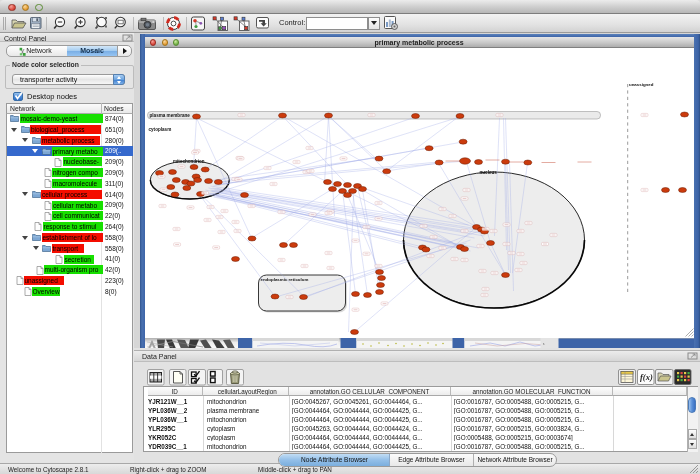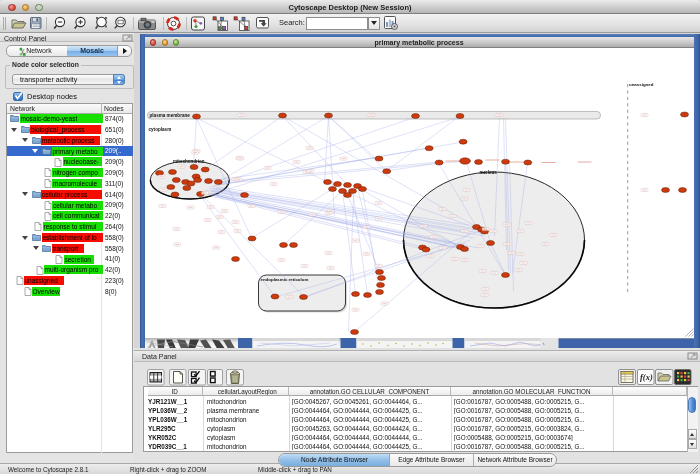--- a/index.html
+++ b/index.html
@@ -5,21 +5,20 @@
 #app{position:relative;width:700px;height:474px;background:#dcdcdc;overflow:hidden;}
 .abs{position:absolute;}
 .tl{border-radius:50%;}
 </style></head><body>
 <div id="app">
 
 <div class="abs" style="left:0;top:0;width:700px;height:14px;background:linear-gradient(#ececec,#cdcdcd 55%,#b6b6b6);border-bottom:1px solid #7d7d7d;border-radius:4px 4px 0 0;"></div>
 <div class="abs tl" style="left:8px;top:3.5px;width:7.5px;height:7.5px;background:radial-gradient(circle at 35% 30%,#f4a29a,#dd4f43 60%,#b33127);border:0.5px solid #9a2f26;"></div>
 <div class="abs tl" style="left:21.5px;top:3.5px;width:7.5px;height:7.5px;background:radial-gradient(circle at 35% 30%,#f8d79b,#e8a33d 60%,#c07c1e);border:0.5px solid #a5761f;"></div>
 <div class="abs tl" style="left:35px;top:3.5px;width:7.5px;height:7.5px;background:radial-gradient(circle at 35% 30%,#cdeba0,#7cb84f 60%,#55933a;);border:0.5px solid #5b8c34;"></div>
-<div class="abs" style="left:0;top:3px;width:700px;height:10px;font-size:7.5px;font-weight:bold;color:#1c1c1c;text-align:center;">Cytoscape Desktop (New Session)</div>
 
 <div class="abs" style="left:0;top:14px;width:700px;height:19px;background:linear-gradient(#f2f2f2,#e2e2e2 60%,#d2d2d2);border-bottom:1px solid #9a9a9a;"></div>
 <svg class="abs" style="left:0;top:14px;" width="700" height="19" viewBox="0 0 700 19">
  <line x1="3.5" y1="3" x2="3.5" y2="16" stroke="#aaa" stroke-width="1"></line>
  <line x1="5.5" y1="3" x2="5.5" y2="16" stroke="#aaa" stroke-width="1"></line>
  <line x1="46.5" y1="3" x2="46.5" y2="16" stroke="#bbb" stroke-width="1"></line>
  <line x1="133.5" y1="3" x2="133.5" y2="16" stroke="#bbb" stroke-width="1"></line>
  <line x1="163.5" y1="3" x2="163.5" y2="16" stroke="#bbb" stroke-width="1"></line>
  <line x1="186.5" y1="3" x2="186.5" y2="16" stroke="#bbb" stroke-width="1"></line>
 
@@ -106,21 +105,21 @@
   <rect x="1" y="0.8" width="3.2" height="3.2" fill="#d43a2a" stroke="#333" stroke-width="0.6"></rect>
   <rect x="9" y="1.2" width="3" height="3" fill="#5a7fd4" stroke="#333" stroke-width="0.6"></rect>
   <rect x="11.5" y="10.5" width="3.2" height="3.2" fill="#d43a2a" stroke="#333" stroke-width="0.6"></rect>
  </g>
 
  <g transform="translate(256,3)">
   <rect x="0.5" y="0.5" width="12" height="10.5" rx="1.5" fill="#fcfcfc" stroke="#555" stroke-width="1"></rect>
   <path d="M3 3 L9 3 L9 6.2 L10.8 6.2 L7.6 9.4 L4.6 6.2 L6.4 6.2 L6.4 4.8 L3 4.8 Z" fill="#444"></path>
  </g>
 </svg>
-<div class="abs" style="left:279px;top:18px;font-size:7.5px;color:#222;">Search:</div>
+<div class="abs" style="left:279px;top:18px;font-size:7.5px;color:#222;">Control:</div>
 <div class="abs" style="left:306px;top:16.5px;width:62px;height:13px;background:#fff;border:1px solid #8e8e8e;"></div>
 <div class="abs" style="left:368px;top:16.5px;width:12px;height:13px;background:linear-gradient(#fdfdfd,#e4e4e4);border:1px solid #8e8e8e;"></div>
 <div class="abs" style="left:370.5px;top:20.5px;width:0;height:0;border-left:3.5px solid transparent;border-right:3.5px solid transparent;border-top:4.5px solid #222;"></div>
 <svg class="abs" style="left:384px;top:16px;" width="14" height="15" viewBox="0 0 14 15">
  <rect x="0.5" y="0.5" width="11" height="12" rx="1" fill="#fbfbfb" stroke="#555" stroke-width="1"></rect>
  <rect x="2" y="6" width="2" height="5" fill="#7a9ac4"></rect>
  <rect x="4.8" y="3.5" width="2" height="7.5" fill="#a8b8cc"></rect>
  <rect x="7.6" y="5" width="2" height="6" fill="#7a9ac4"></rect>
  <circle cx="10.5" cy="10.5" r="3" fill="#cfcfcf" stroke="#444" stroke-width="0.8"></circle>
  <circle cx="10.5" cy="10.5" r="1" fill="#666"></circle>

